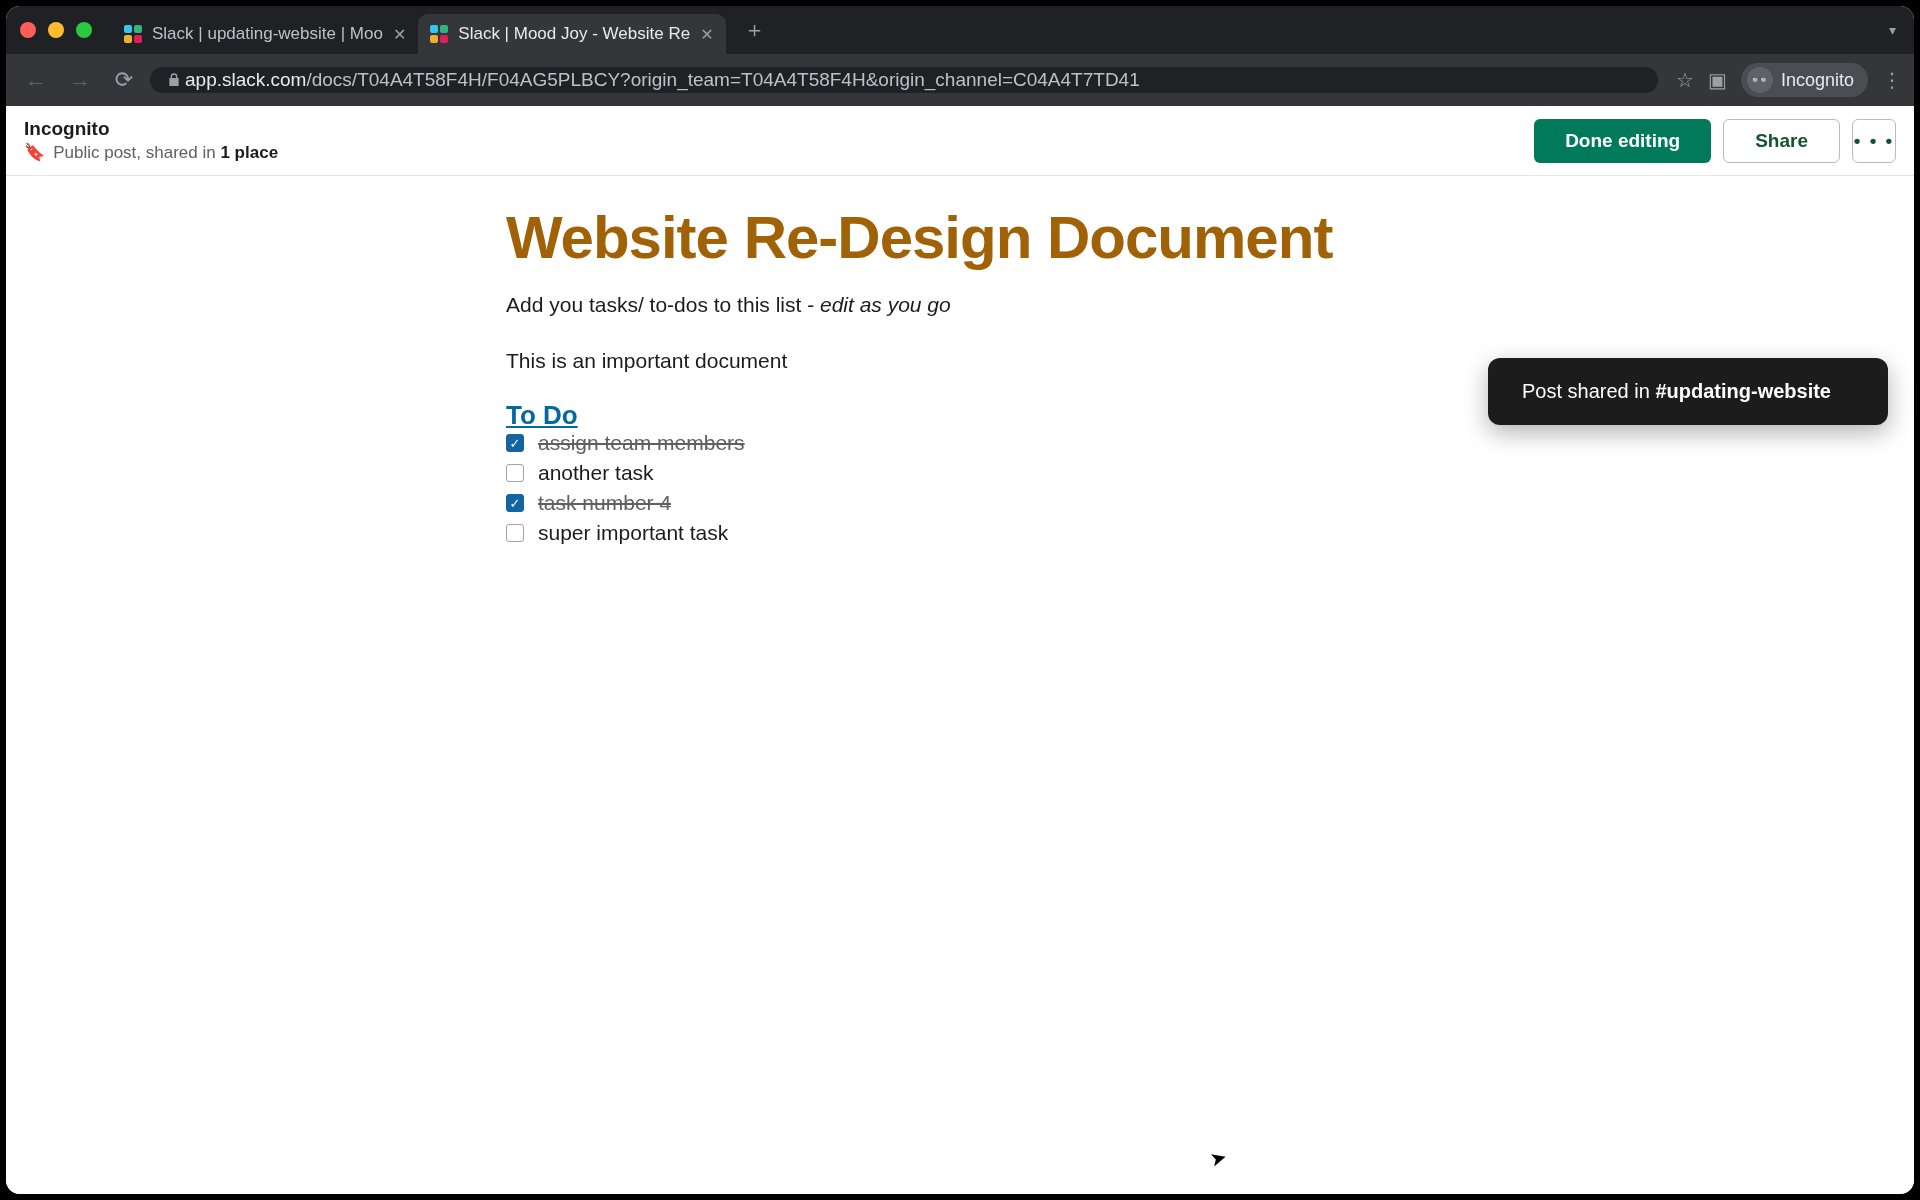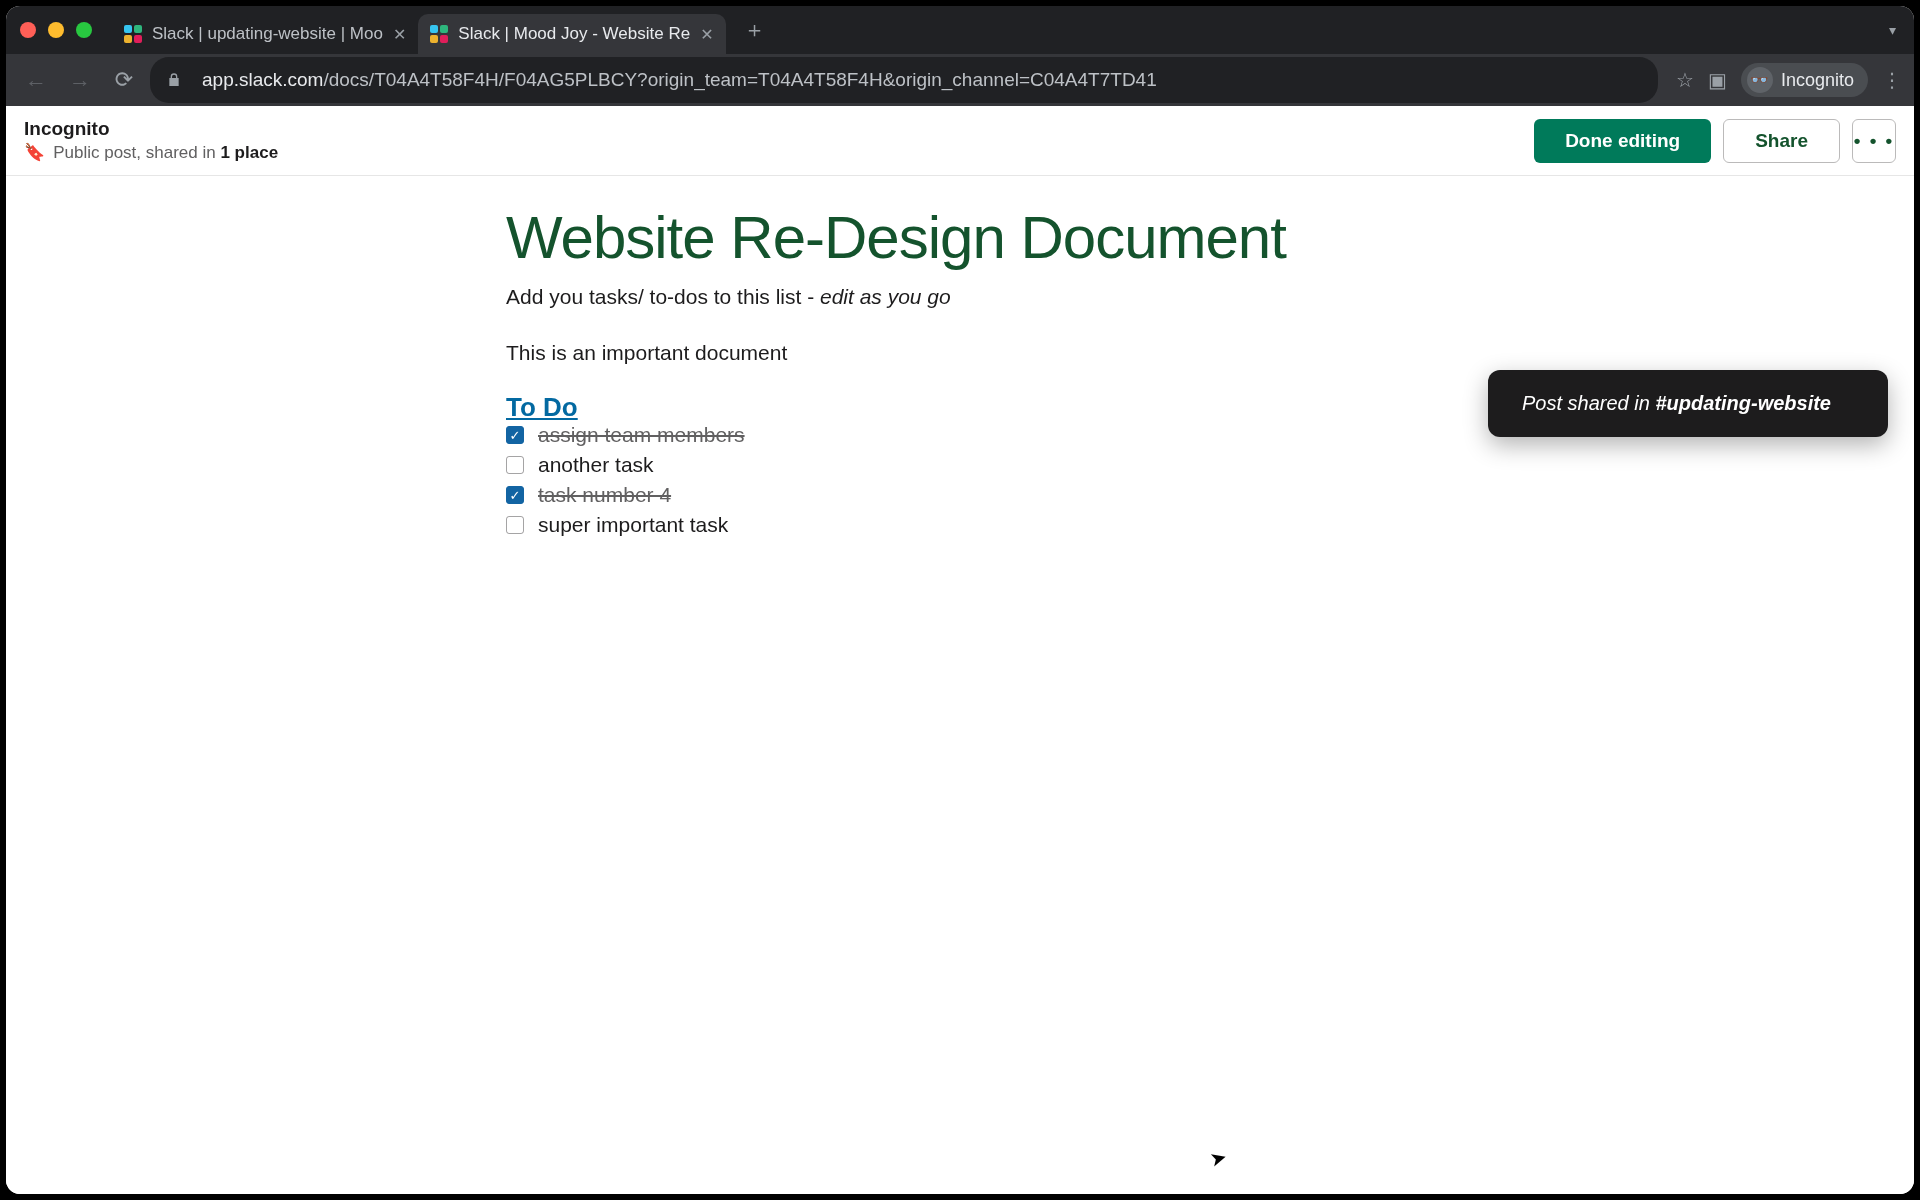--- a/index.html
+++ b/index.html
@@ -79,22 +79,22 @@
     display:flex; align-items:center;
     padding: 0 12px;
     gap: 8px;
   }
   .nav-btn {
     width:36px; height:36px; display:flex; align-items:center; justify-content:center;
     color:#9aa0a6; font-size:22px; border-radius:50%; cursor:pointer;
   }
   .nav-btn.disabled { opacity:0.4; cursor:default; }
   .url-field {
-    flex:1; height:46px; background:#202124; border-radius:19px;
-    display:flex; align-items:center; padding:0 16px; gap:20px;
+    flex:1; height:26px; background:#202124; border-radius:19px;
+    display:flex; align-items:center; padding:0 16px; gap:3px;
     color:#bdc1c6; font-size:19px;
   }
   .url-host { color:#e8eaed; }
   .addr-right { display:flex; align-items:center; gap:14px; margin-left:10px; }
   .addr-icon { color:#9aa0a6; font-size:20px; cursor:pointer; }
   .incog-chip {
     display:flex; align-items:center; gap:8px; color:#e8eaed; font-size:18px;
     background:#4a4d51; padding:4px 14px 4px 6px; border-radius:18px;
   }
   .incog-chip .mask {
@@ -129,49 +129,48 @@
   
   .doc-body {
     flex:1; background:#fff; position:relative; overflow:auto;
     padding-top: 30px;
   }
   .doc-content {
     width: 980px;
     margin-left: 500px;
   }
   .doc-h1 {
-    font-size:60px; font-weight:400; letter-spacing:-1px; color:#14532d;
-    margin-bottom: 12px; line-height:1.05;
+    font-size:60px; font-weight:700; letter-spacing:-1px; color:#a16207;
+    margin-bottom: 20px; line-height:1.05;
   }
   .doc-p { font-size:21px; color:#1d1c1d; margin-bottom:24px; line-height:1.5; }
   .doc-p .em { font-style:italic; }
   .doc-h3 {
     font-size:26px; font-weight:800; text-decoration:underline;
     color:#0369a1;
   }
   .todo-list { display:flex; flex-direction:column; gap:6px; }
   .todo-item { display:flex; align-items:center; gap:14px; font-size:21px; color:#1d1c1d; }
   .cb {
     width:18px; height:18px; border:1.5px solid #1d1c1d66; border-radius:3px; flex:0 0 18px;
     display:flex; align-items:center; justify-content:center; cursor:pointer;
   }
   .cb.checked { background:#1264a3; border-color:#1264a3; color:#fff; font-size:13px; }
   .todo-item.done .task-text { text-decoration:line-through; color:#616061; }
 
   
   .toast {
     position:absolute;
-    top: 194px; right: 26px;
+    top: 182px; right: 26px;
     background:#1d1c1d; color:#fff;
     padding: 22px 34px;
     border-radius:12px;
     font-size:20px;
     box-shadow: 0 8px 24px rgba(0,0,0,0.3);
     min-width:400px;
-    font-style:italic;
   }
   .toast .chan { font-weight:700; }
 
   
   .cursor {
     position:absolute;
     left:1204px; top:970px;
     font-size:20px; color:#000;
     transform: rotate(-15deg);
   }

